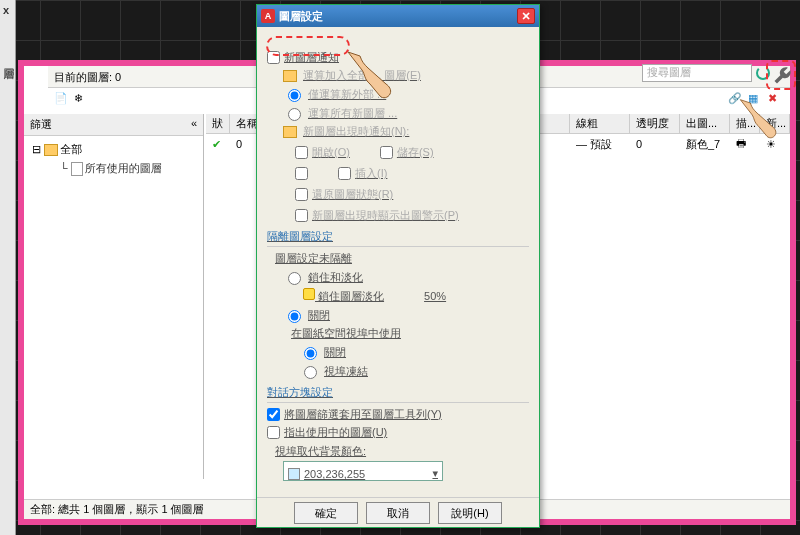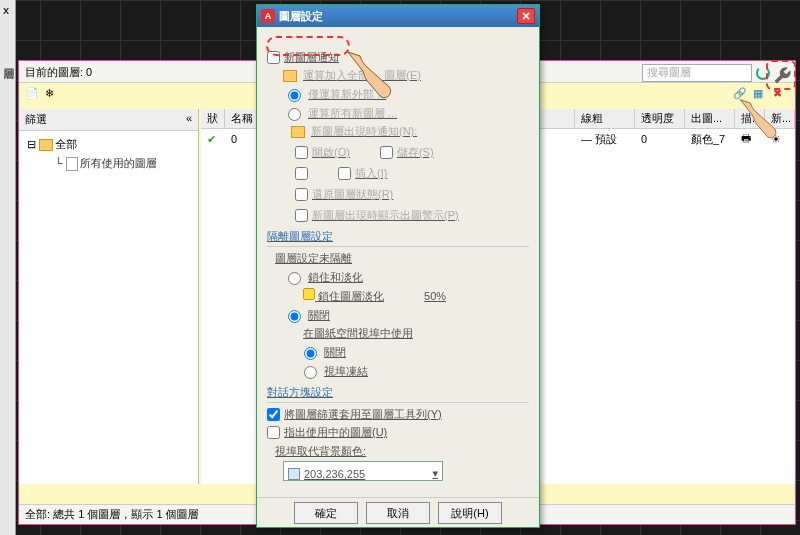--- a/index.html
+++ b/index.html
@@ -5,21 +5,21 @@
   * { box-sizing: border-box; font-family: "Microsoft YaHei", Arial, sans-serif; font-size: 11px; }
   body { margin: 0; background: #1a1a1a; width: 800px; height: 535px; position: relative; overflow: hidden; }
   .grid-bg { position: absolute; inset: 0; background-image:
     linear-gradient(#333 1px, transparent 1px),
     linear-gradient(90deg, #333 1px, transparent 1px);
     background-size: 40px 40px; }
   .vbar { position: absolute; left: 0; top: 0; width: 16px; height: 535px; background: #e8e8e8; border-right: 1px solid #999; }
   .vbar .x { position: absolute; top: 4px; left: 3px; font-weight: bold; color: #333; }
   .vbar .txt { position: absolute; top: 60px; left: 1px; writing-mode: vertical-rl; color: #444; }
   .vbar .txt2 { position: absolute; bottom: 8px; left: 1px; writing-mode: vertical-rl; color: #444; }
-  .panel { position: absolute; left: 18px; top: 60px; right: 4px; bottom: 10px; background: #fef9c3; border: 1px solid #ec4899; }
+  .panel { position: absolute; left: 18px; top: 60px; right: 4px; bottom: 10px; background: #ffffff; border: 6px solid #ec4899; padding-left: 24px; }
   .panel-head { height: 22px; line-height: 22px; padding: 0 6px; background: #f4f4f0; border-bottom: 1px solid #ccc; }
   .toolbar { height: 24px; display: flex; align-items: center; padding: 0 6px; gap: 4px; }
   .toolbar .sp { flex: 1; }
   .ico { width: 16px; height: 16px; display: inline-block; }
   .search { position: absolute; right: 48px; top: 64px; width: 110px; height: 18px; border: 1px solid #aaa; color: #aaa; padding: 0 4px; background: #fff; }
   .refresh-ico { position: absolute; right: 30px; top: 66px; width: 14px; height: 14px; border: 2px solid #2a8; border-radius: 50%; border-top-color: transparent; }
   .wrench { position: absolute; right: 4px; top: 60px; width: 30px; height: 30px; border: 2px dashed #e33; border-radius: 6px; }
   .wrench svg { width: 20px; height: 20px; margin: 4px; }
   .hand2 { position: absolute; right: 18px; top: 88px; width: 50px; height: 60px; }
   .left-pane { position: absolute; left: 0; top: 48px; width: 180px; bottom: 40px; border-right: 1px solid #bbb; background: #fff; }
@@ -141,21 +141,21 @@
         <span>運算加入全部 ... 圖層(E)</span>
       </div>
     <div class="radio disabled">
         <input type="radio" checked="" style="">
         <span>僅運算新外部 ...</span>
       </div>
     <div class="radio disabled">
         <input type="radio" style="">
         <span>運算所有新圖層 ...</span>
       </div>
-    <div class="chk disabled" style="margin-left:24px">
+    <div class="chk disabled" style="margin-left:16px">
         <span class="folder-ico"></span>
         <span>新圖層出現時通知(N):</span>
       </div>
     <div class="sub disabled">
       <span class="chk">
           <input type="checkbox" style="">
           <span>開啟(O)</span>
         </span>
       <span class="chk">
           <input type="checkbox" style="">
@@ -189,21 +189,21 @@
         <span>鎖住和淡化</span>
       </div>
     <div style="margin-left:36px;display:flex;gap:40px;align-items:center">
       <span><span class="lock-ico"></span> <span>鎖住圖層淡化</span></span>
       <span>50%</span>
     </div>
     <div class="radio">
         <input type="radio" checked="" style="">
         <span>關閉</span>
       </div>
-    <div style="margin-left:36px">在圖紙空間視埠中使用</div>
+    <div style="margin-left:24px">在圖紙空間視埠中使用</div>
     <div class="radio" style="margin-left:32px">
         <input type="radio" checked="" style="">
         <span>關閉</span>
       </div>
     <div class="radio" style="margin-left:32px">
         <input type="radio" style="">
         <span>視埠凍結</span>
       </div>
 
     <div class="grp-title">對話方塊設定</div>

